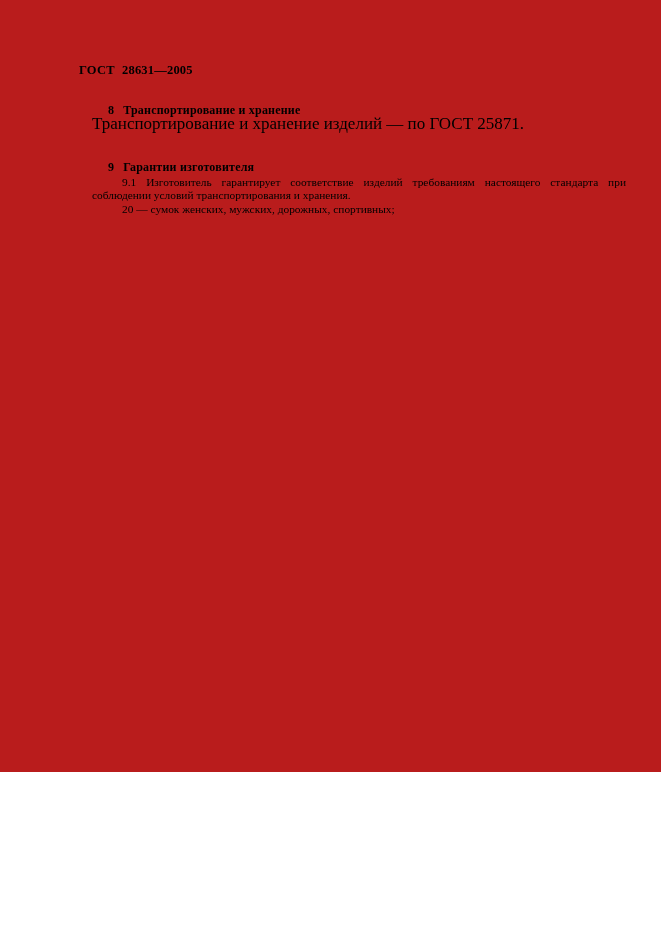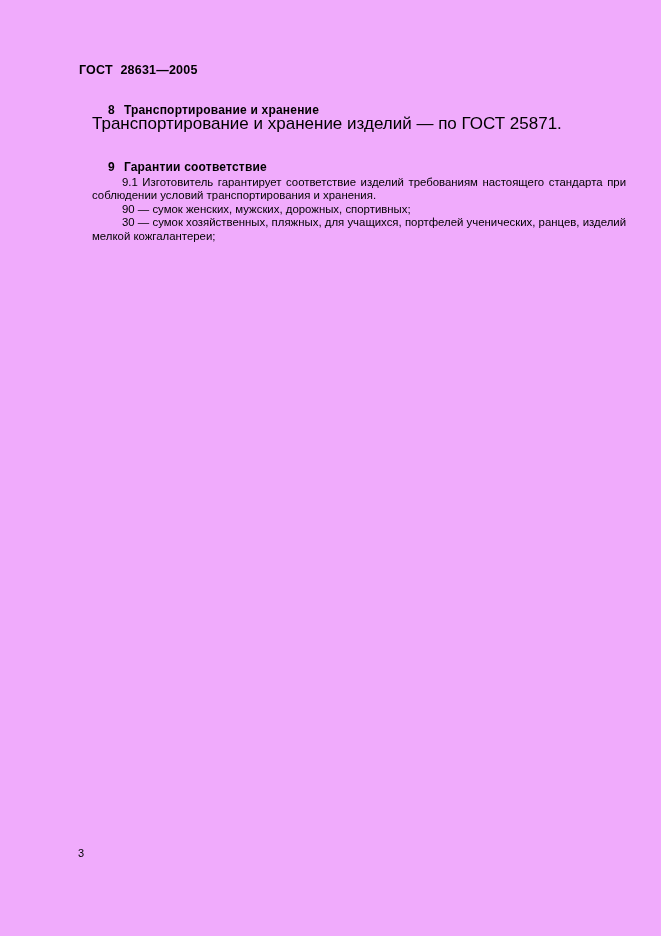--- a/index.html
+++ b/index.html
@@ -3,24 +3,24 @@
 <meta charset="utf-8">
 <style>
   html, body {
     margin: 0;
     padding: 0;
     background: #ffffff;
   }
   .page {
     position: relative;
     width: 661px;
-    height: 936px;
-    background: #f0abfc;
+    height: 772px;
+    background: #b91c1c;
     color: #000000;
-    font-family: Liberation Sans, sans-serif;
+    font-family: Liberation Serif, serif;
     overflow: hidden;
   }
   .doc-code {
     position: absolute;
     left: 79px;
     top: 63px;
     font-size: 12.5px;
     font-weight: bold;
     line-height: 15px;
     letter-spacing: 0.2px;
@@ -76,24 +76,23 @@
 
   <div class="doc-code">ГОСТ 28631—2005</div>
 
   <h2 class="section-heading heading-8">
     <span class="sec-num">8</span><span>Транспортирование и хранение</span>
   </h2>
 
   <div class="para-single">Транспортирование и хранение изделий — по ГОСТ 25871.</div>
 
   <h2 class="section-heading heading-9">
-    <span class="sec-num">9</span><span>Гарантии соответствие</span>
+    <span class="sec-num">9</span><span>Гарантии изготовителя</span>
   </h2>
 
   <div class="body-block">
     <p>9.1 Изготовитель гарантирует соответствие изделий требованиям настоящего стандарта при соблюдении условий транспортирования и хранения.</p>
-    <p>90 — сумок женских, мужских, дорожных, спортивных;</p>
-    <p>30 — сумок хозяйственных, пляжных, для учащихся, портфелей ученических, ранцев, изделий мелкой кожгалантереи;</p>
+    <p>20 — сумок женских, мужских, дорожных, спортивных;</p>
   </div>
 
   <div class="page-number">3</div>
 
 </div>
 
 </body></html>

